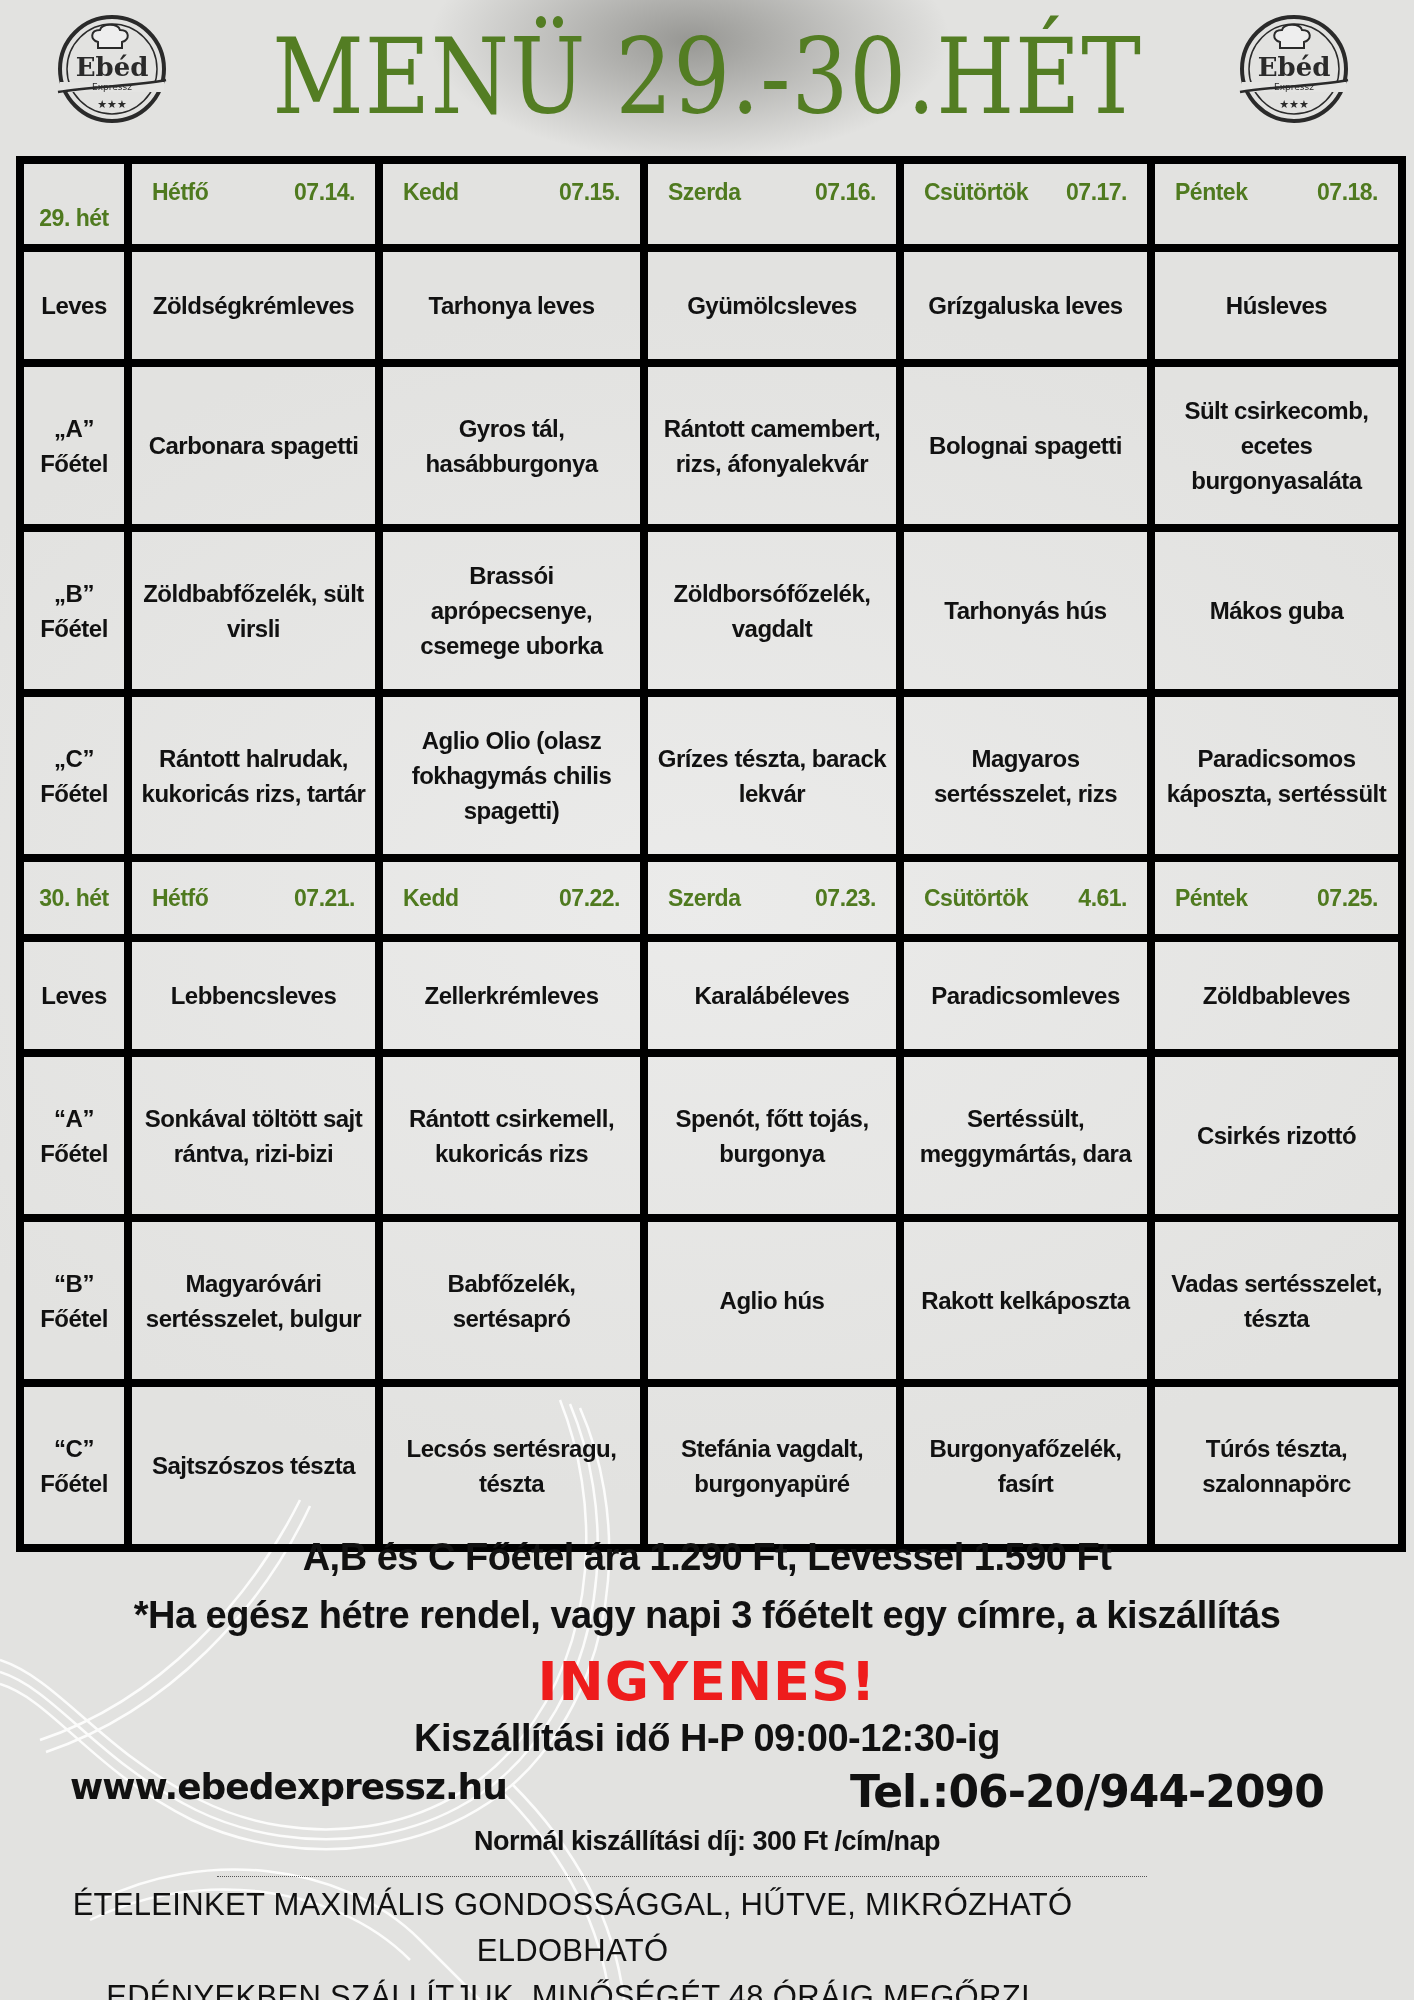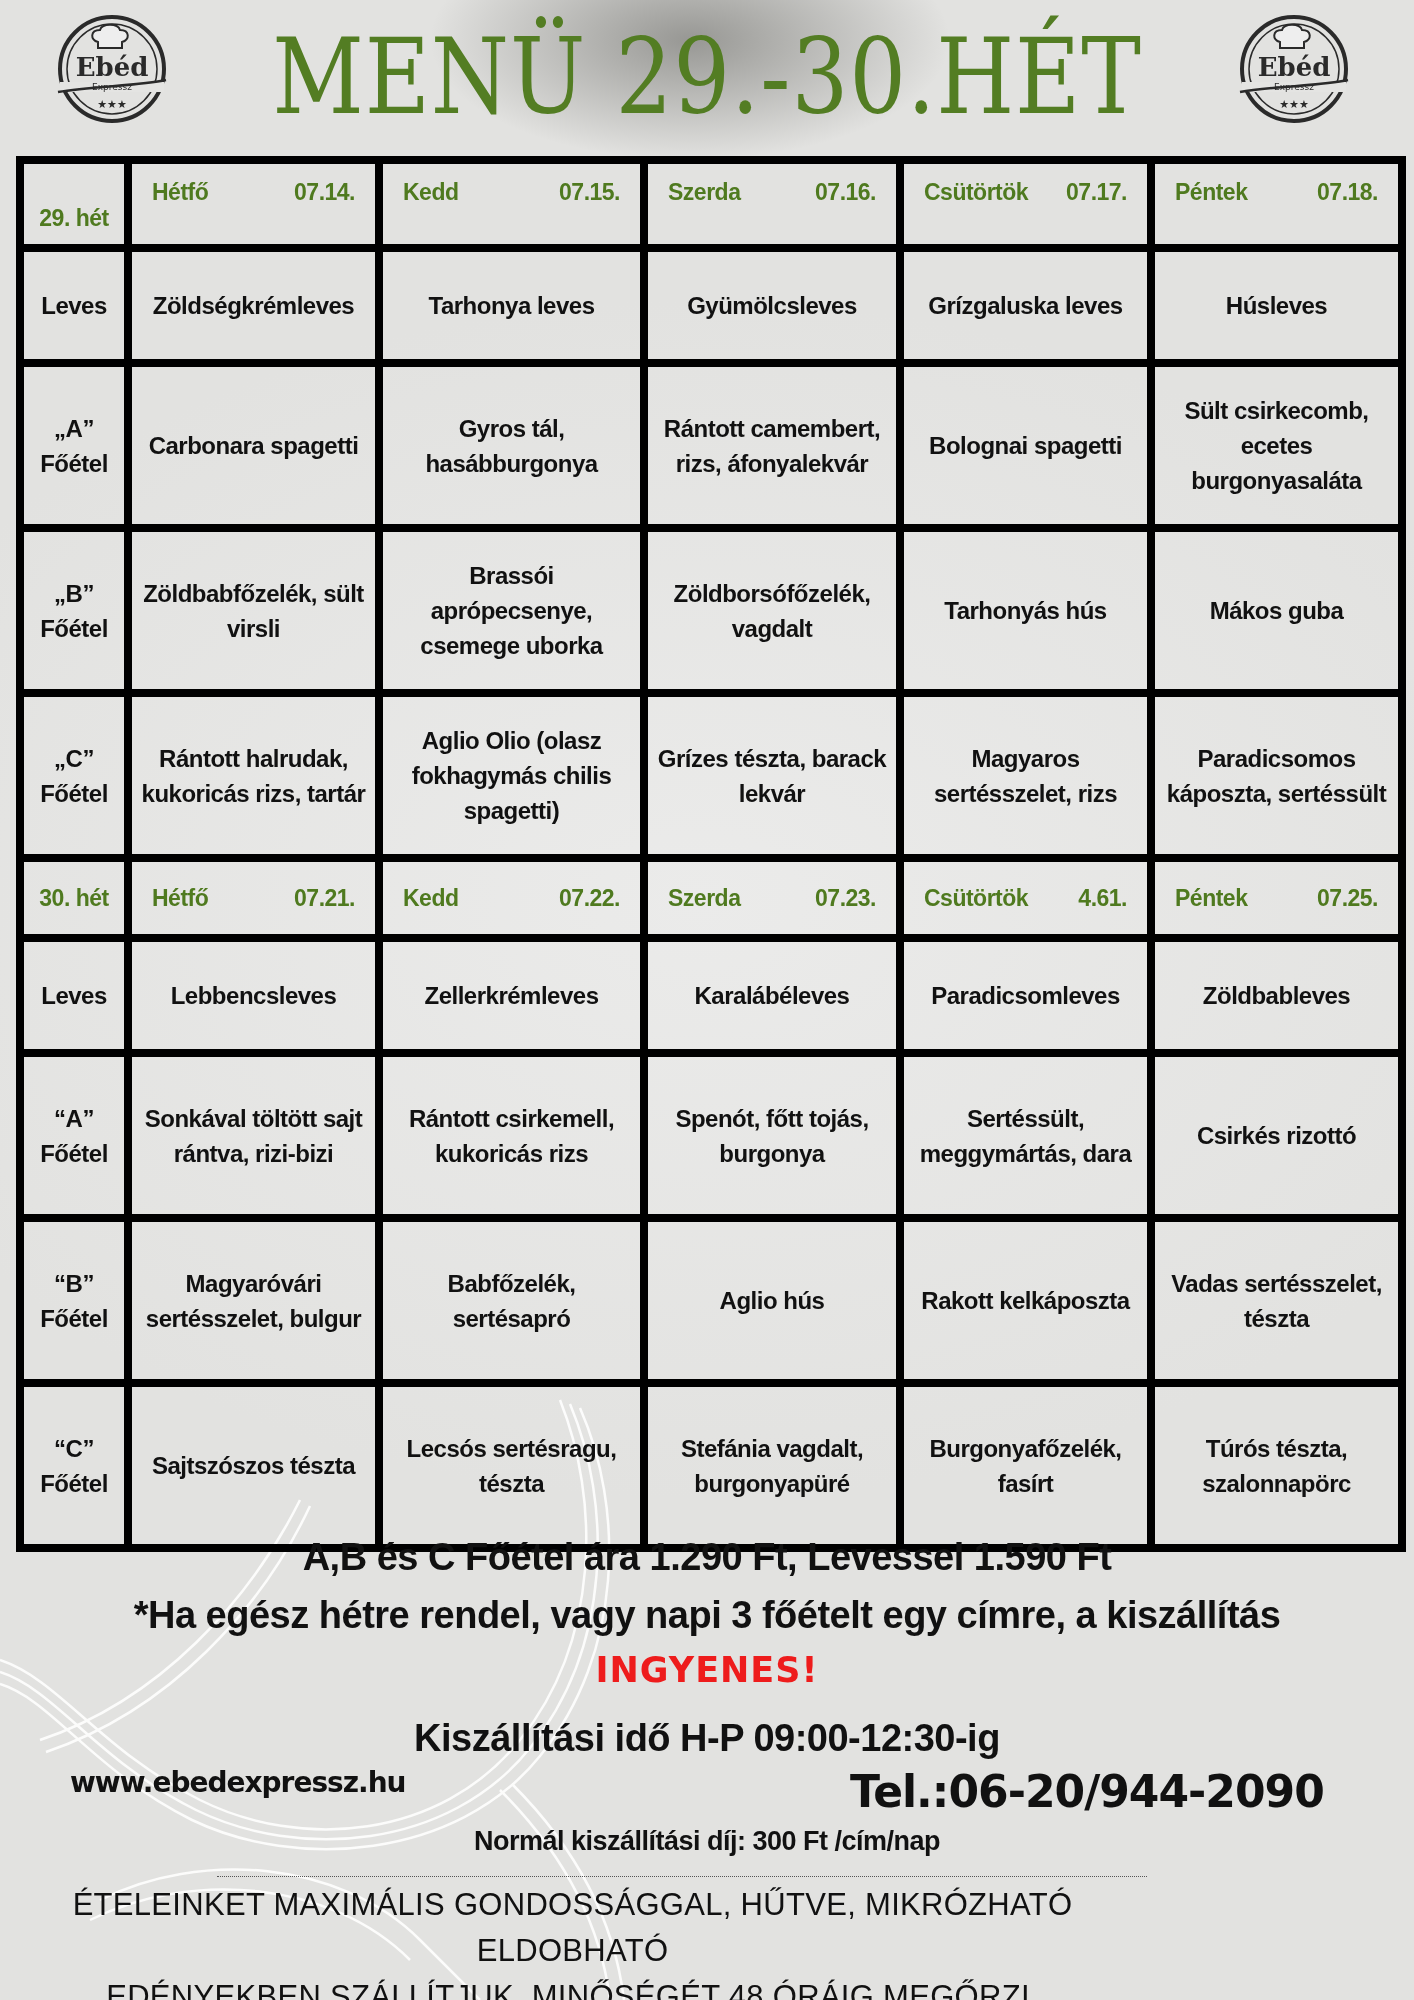--- a/index.html
+++ b/index.html
@@ -39,23 +39,23 @@
   tr.head.w29 td { height: 80px; }
   tr.head.w29 td .hd { position: relative; top: -12px; }
   tr.head.w29 td.weeklabel span { position: relative; top: 14px; }
   tr.head.w30 td { height: 72px; }
   tr.soup td { height: 107px; }
   tr.main td { height: 157px; }
   .info { position: absolute; left: 0; width: 1414px; text-align: center; font-weight: bold;
           font-family: "Liberation Sans", sans-serif; letter-spacing: -0.5px; }
   .price { top: 1536px; font-size: 38px; }
   .free-note { top: 1594px; font-size: 38px; }
-  .free { top: 1650px; font-size: 35px; color: #ee1c1c; font-family: "DejaVu Sans", sans-serif; letter-spacing: 1px; }
+  .free { top: 1650px; font-size: 54px; color: #ee1c1c; font-family: "DejaVu Sans", sans-serif; letter-spacing: 1px; }
   .hours { top: 1717px; font-size: 38px; }
-  .web { position: absolute; top: 1766px; left: 70px; font-size: 28px; font-weight: bold;
+  .web { position: absolute; top: 1766px; left: 70px; font-size: 36px; font-weight: bold;
          font-family: "DejaVu Sans", sans-serif; letter-spacing: -1px; }
   .tel { position: absolute; top: 1766px; left: 850px; font-size: 44px; font-weight: bold;
          font-family: "DejaVu Sans", sans-serif; letter-spacing: -1px; }
   .fee { top: 1826px; font-size: 27px; }
   .divider { position: absolute; top: 1876px; left: 217px; width: 930px; border-top: 1.5px dotted #555; }
   .care { position: absolute; top: 1882px; left: 0; width: 1145px; text-align: center;
           font-family: "Liberation Sans", sans-serif; font-size: 31px; line-height: 46px; letter-spacing: 0.3px; }
 </style>
 </head>
 <body>

